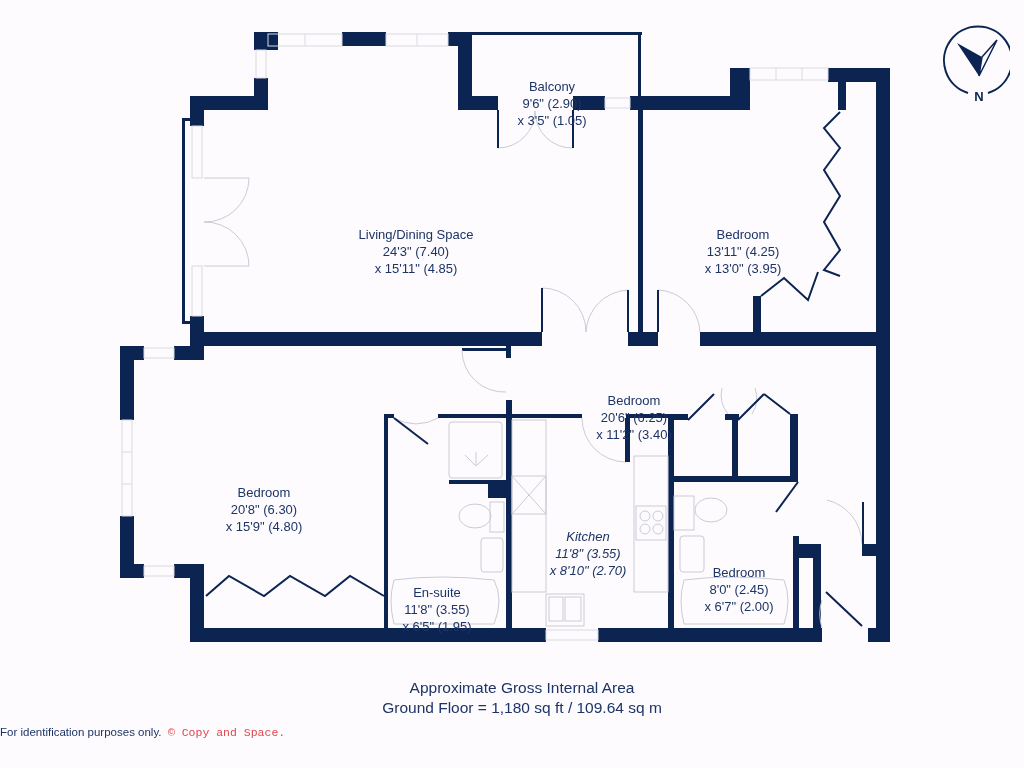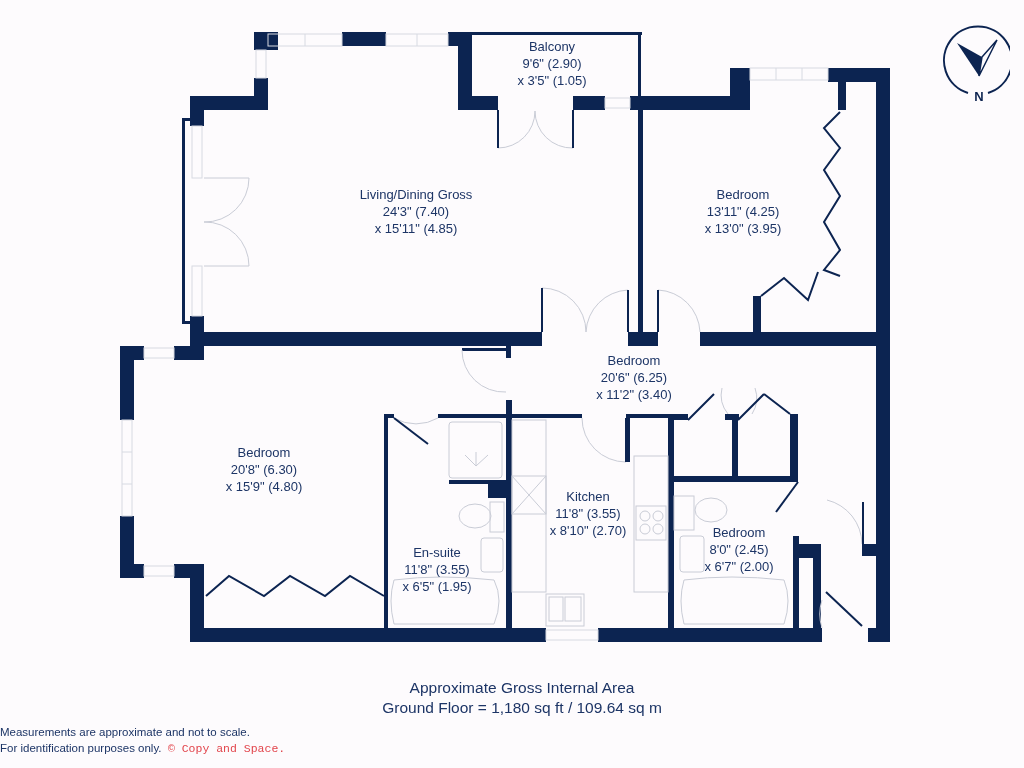--- a/index.html
+++ b/index.html
@@ -1,18 +1,18 @@
 <!DOCTYPE html>
 <html><head>
 <meta charset="utf-8">
 <style>
   html, body { margin:0; padding:0; background:#fdfbfd; }
   body { width:1024px; height:768px; position:relative; overflow:hidden; font-family:"Liberation Sans", sans-serif; color:#0d2450; }
   #plan { position:absolute; left:0; top:0; width:1024px; height:768px; }
-  .room-label { position:absolute; text-align:center; font-size:13px; line-height:17px; color:#1d3566; white-space:nowrap; transform:translateX(-50%); }
+  .room-label { position:absolute; text-align:center; font-size:13px; line-height:17px; color:#1d3566; white-space:nowrap; transform:translateX(-50%);margin-top:40px; }
   .room-label span { display:block; }
   #area { position:absolute; left:0; width:1044px; top:678px; text-align:center; font-size:15.5px; line-height:20px; color:#1d3566; }
   #area span { display:block; }
   #disclaimer { position:absolute; left:0; top:724px; font-size:11.5px; line-height:16px; color:#1d3566; }
   #disclaimer span.copy { color:#e2454c;font-family:Liberation Mono, monospace; }
   #compass { position:absolute; left:938px; top:15px; width:72px; height:90px; }
   #compass-n { position:absolute; left:979px; top:89px; font-size:13px; font-weight:bold; color:#0d2450; transform:translateX(-50%); }
 </style>
 </head>
 <body>
@@ -184,21 +184,21 @@
     <path d="M684 580 Q730 574 784 580 Q792 600 784 624 L684 624 Q678 600 684 580 Z"></path>
   </g>
 </svg>
 
 <div class="room-label" style="left:552px; top:38px;">
   <span>Balcony</span>
   <span>9'6" (2.90)</span>
   <span>x 3'5" (1.05)</span>
 </div>
 <div class="room-label" style="left:416px; top:186px;">
-  <span>Living/Dining Gross</span>
+  <span>Living/Dining Space</span>
   <span>24'3" (7.40)</span>
   <span>x 15'11" (4.85)</span>
 </div>
 <div class="room-label" style="left:743px; top:186px;">
   <span>Bedroom</span>
   <span>13'11" (4.25)</span>
   <span>x 13'0" (3.95)</span>
 </div>
 <div class="room-label" style="left:634px; top:352px;">
   <span>Bedroom</span>
@@ -208,21 +208,21 @@
 <div class="room-label" style="left:264px; top:444px;">
   <span>Bedroom</span>
   <span>20'8" (6.30)</span>
   <span>x 15'9" (4.80)</span>
 </div>
 <div class="room-label" style="left:437px; top:544px;">
   <span>En-suite</span>
   <span>11'8" (3.55)</span>
   <span>x 6'5" (1.95)</span>
 </div>
-<div class="room-label" style="left:588px; top:488px;">
+<div class="room-label" style="left:588px; top:488px;font-style:italic;">
   <span>Kitchen</span>
   <span>11'8" (3.55)</span>
   <span>x 8'10" (2.70)</span>
 </div>
 <div class="room-label" style="left:739px; top:524px;">
   <span>Bedroom</span>
   <span>8'0" (2.45)</span>
   <span>x 6'7" (2.00)</span>
 </div>
 
@@ -232,15 +232,14 @@
   <path d="M44 42 L59 25 L41 61 Z" fill="none" stroke="#0c2451" stroke-width="1.5"></path>
 </svg>
 <div id="compass-n">N</div>
 
 <div id="area">
   <span>Approximate Gross Internal Area</span>
   <span>Ground Floor = 1,180 sq ft / 109.64 sq m</span>
 </div>
 
 <div id="disclaimer">
-  <div>Measurements are approximate and not to scale.</div>
   <div><span>For identification purposes only.</span>&nbsp;&nbsp;<span class="copy">© Copy and Space.</span></div>
 </div>
 
 </body></html>

